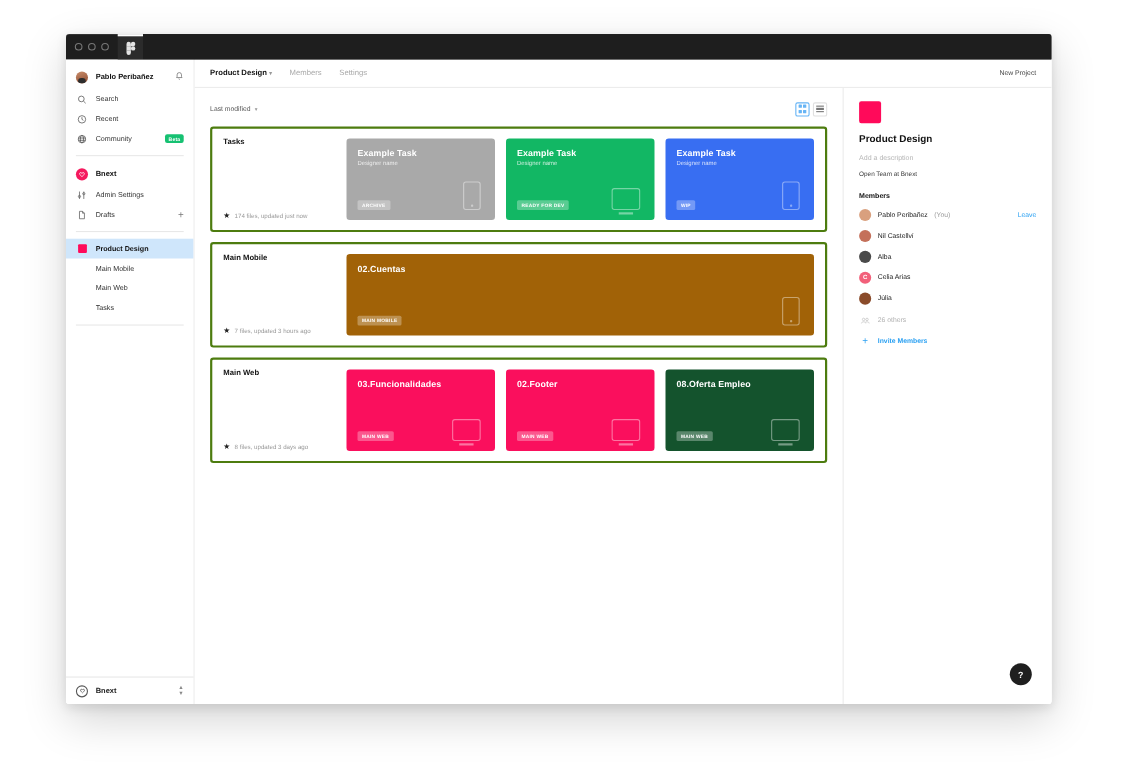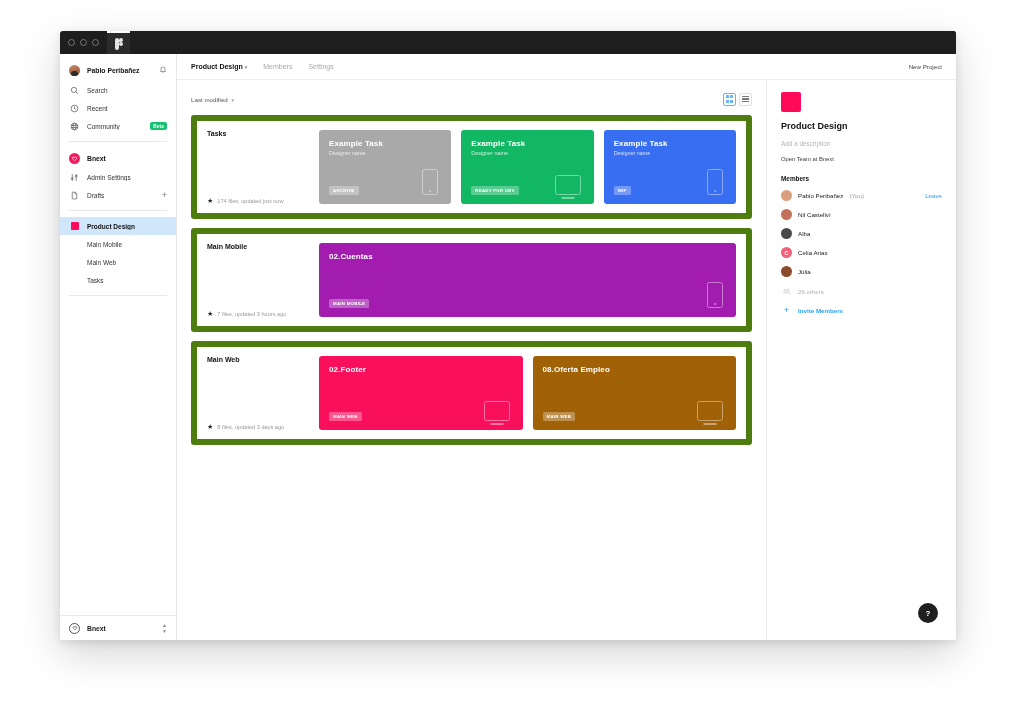--- a/index.html
+++ b/index.html
@@ -123,21 +123,21 @@
     display:flex; align-items:center; justify-content:center; background:#fff;
   }
   .vbtn.active { border-color: #66b4f5; }
   .vgrid { display:grid; grid-template-columns: 3px 3px; grid-template-rows: 3px 3px; gap: 1.5px; }
   .vgrid i { display:block; background:#66b4f5; border-radius:.5px; }
   .vlist { display:flex; flex-direction:column; gap:1.5px; }
   .vlist i { display:block; width:7px; height:1.3px; background:#777; }
 
   
   .section {
-    border: 6px solid #4d7c0f; border-radius: 3px;
+    border: 2px solid #4d7c0f; border-radius: 3px;
     background: #fff; margin-bottom: 9px;
     display: flex; padding: 9px 10px;
     min-height: 92px;
   }
   .sec-meta { width: 112px; flex: none; display: flex; flex-direction: column; }
   .sec-title { font-size: 7px; font-weight: bold; color: #111; }
   .sec-files { margin-top: auto; display: flex; align-items: center; gap: 4px; font-size: 5.6px; color: #999; }
   .star { font-size: 7px; color: #222; line-height: 1; }
   .cards { display: flex; gap: 10px; flex: 1; }
   .card {
@@ -408,47 +408,54 @@
 
           <div class="section">
             <div class="sec-meta">
               <div class="sec-title">Main Mobile</div>
               <div class="sec-files">
                 <span class="star">★</span>
                 <span>7 files, updated 3 hours ago</span>
               </div>
             </div>
             <div class="cards">
-              <div class="card" style="background:#a21caf">
+              <div class="card" style="background:#a16207">
                 <div class="card-title">02.Cuentas</div>
                 <div class="card-badge">MAIN MOBILE</div>
                 <div class="card-dev">
                     <div class="dev-phone"></div>
                   </div>
               </div>
             </div>
           </div>
 
           <div class="section">
             <div class="sec-meta">
               <div class="sec-title">Main Web</div>
               <div class="sec-files">
                 <span class="star">★</span>
                 <span>8 files, updated 3 days ago</span>
               </div>
             </div>
             <div class="cards">
               <div class="card" style="background:#fa0f5d">
+                <div class="card-title">03.Funcionalidades</div>
+                <div class="card-badge">MAIN WEB</div>
+                <div class="card-dev">
+                    <div class="dev-monitor"></div>
+                  </div>
+              </div>
+              <div class="card" style="background:#fa0f5d">
                 <div class="card-title">02.Footer</div>
                 <div class="card-badge">MAIN WEB</div>
                 <div class="card-dev">
                     <div class="dev-monitor"></div>
                   </div>
               </div>
-              <div class="card" style="background:#a16207">
+              <div class="card" style="background:#14532d">
                 <div class="card-title">08.Oferta Empleo</div>
                 <div class="card-badge">MAIN WEB</div>
                 <div class="card-dev">
                     <div class="dev-monitor"></div>
                   </div>
               </div>
             </div>
           </div>
 
         </div>

